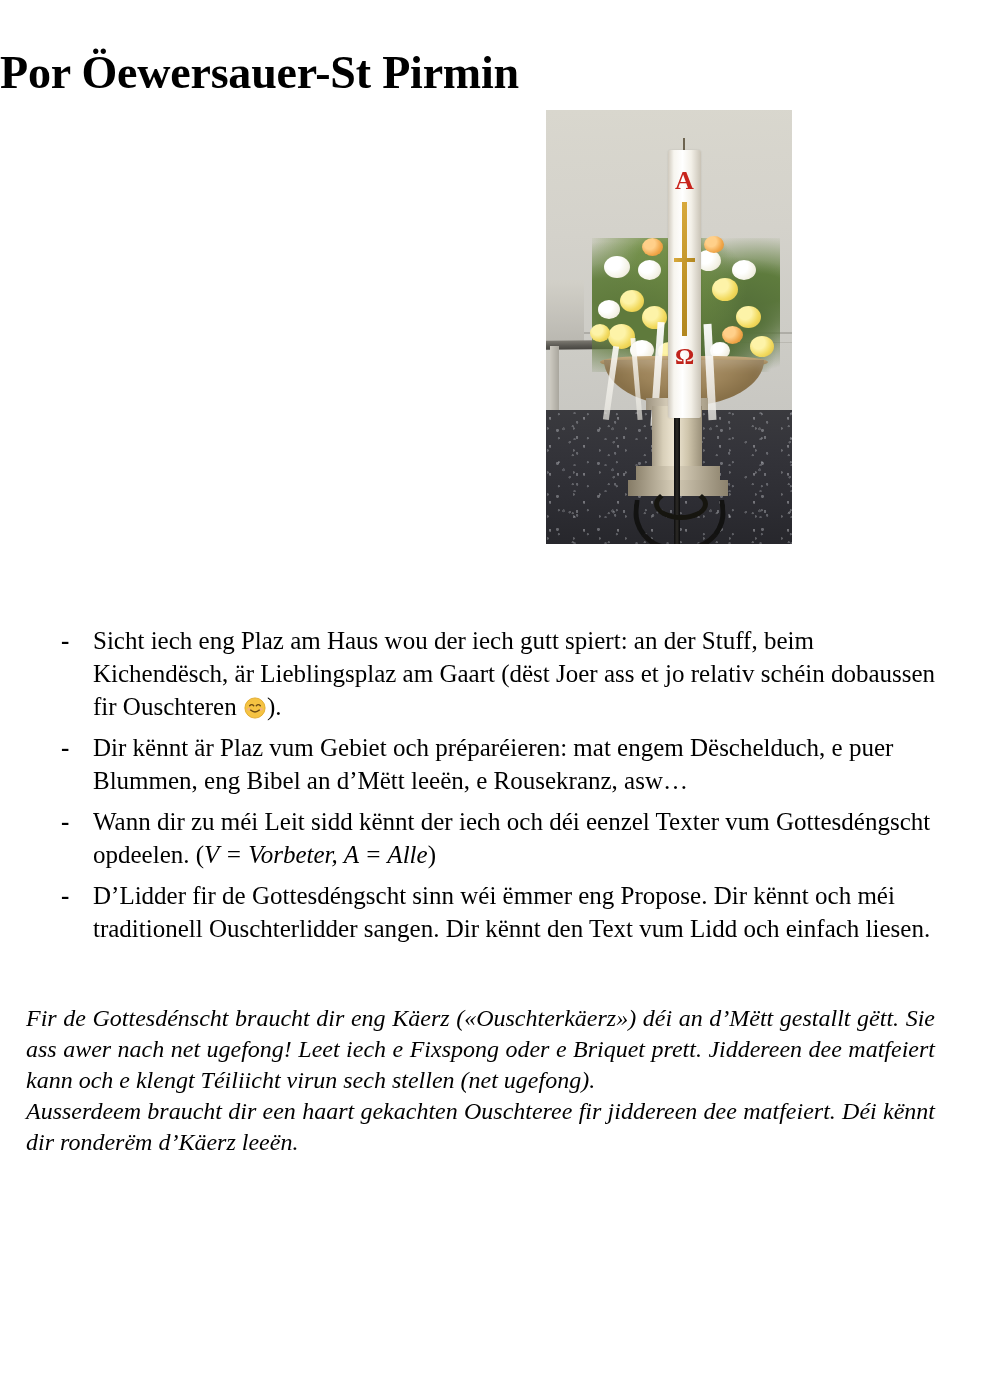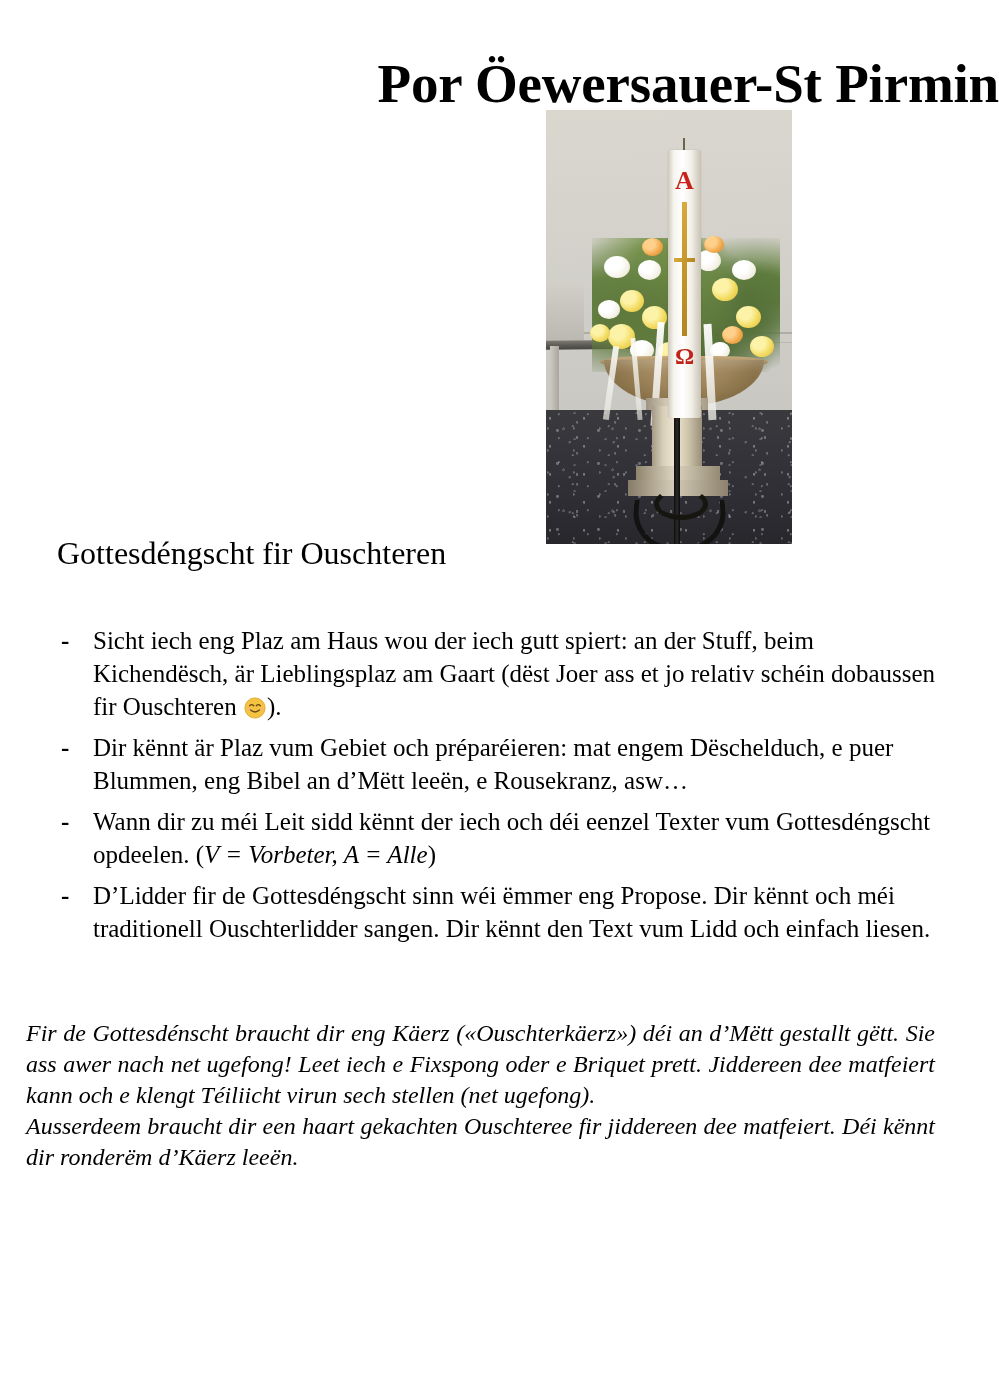--- a/index.html
+++ b/index.html
@@ -18,22 +18,22 @@
     background: #ffffff;
     overflow: hidden;
   }
 
   
   #doc-title {
     position: absolute;
     left: 0;
     top: 16px;
     width: 999px;
-    text-align: right;
-    font-size: 55px;
+    text-align: left;
+    font-size: 46px;
     font-weight: bold;
     letter-spacing: -0.2px;
     line-height: 1.12;
     font-family: "Liberation Serif", "DejaVu Serif", serif;
   }
 
   
   #photo-figure {
     position: absolute;
     left: 546px;
@@ -274,21 +274,20 @@
   }
   .emoji svg { display: block; }
   .ital { font-style: italic; }
 
   
   #body-paragraphs {
     position: absolute;
     left: 26px;
     top: 1003px;
     width: 909px;
-    margin-top: 15px;
   }
   #body-paragraphs p {
     margin: 0;
     font-style: italic;
     font-size: 24px;
     line-height: 31px;
     text-align: justify;
     text-justify: inter-word;
   }
 </style>
@@ -350,21 +349,20 @@
     <div class="ph ph-iron-r"></div>
 
     <div class="ph ph-wick"></div>
     <div class="ph ph-candle"></div>
     <div class="ph ph-cross-v"></div>
     <div class="ph ph-cross-h"></div>
     <div class="ph ph-alpha">A</div>
     <div class="ph ph-omega">Ω</div>
   </div>
 
-  <h2 id="subtitle">Gottesdéngscht fir Ouschteren</h2>
 
   <div id="bullets">
 
     <div class="bullet-row">
       <span class="bullet-mark">-</span>
       <span class="bullet-text"><span>Sicht iech eng Plaz am Haus wou der iech gutt spiert: an der Stuff, beim Kichendësch, är Lieblingsplaz am Gaart (dëst Joer ass et jo relativ schéin dobaussen fir Ouschteren </span><span class="emoji"><svg viewBox="0 0 24 24" width="22" height="22">
               <circle cx="12" cy="12" r="11" fill="#f5c342" stroke="#e0a92b" stroke-width="1"></circle>
               <path d="M6.2 9.6 q2.2 -2.6 4.4 0" fill="none" stroke="#6b4a12" stroke-width="1.5" stroke-linecap="round"></path>
               <path d="M13.4 9.6 q2.2 -2.6 4.4 0" fill="none" stroke="#6b4a12" stroke-width="1.5" stroke-linecap="round"></path>
               <path d="M7.2 14.2 q4.8 4.2 9.6 0" fill="none" stroke="#6b4a12" stroke-width="1.6" stroke-linecap="round"></path>

